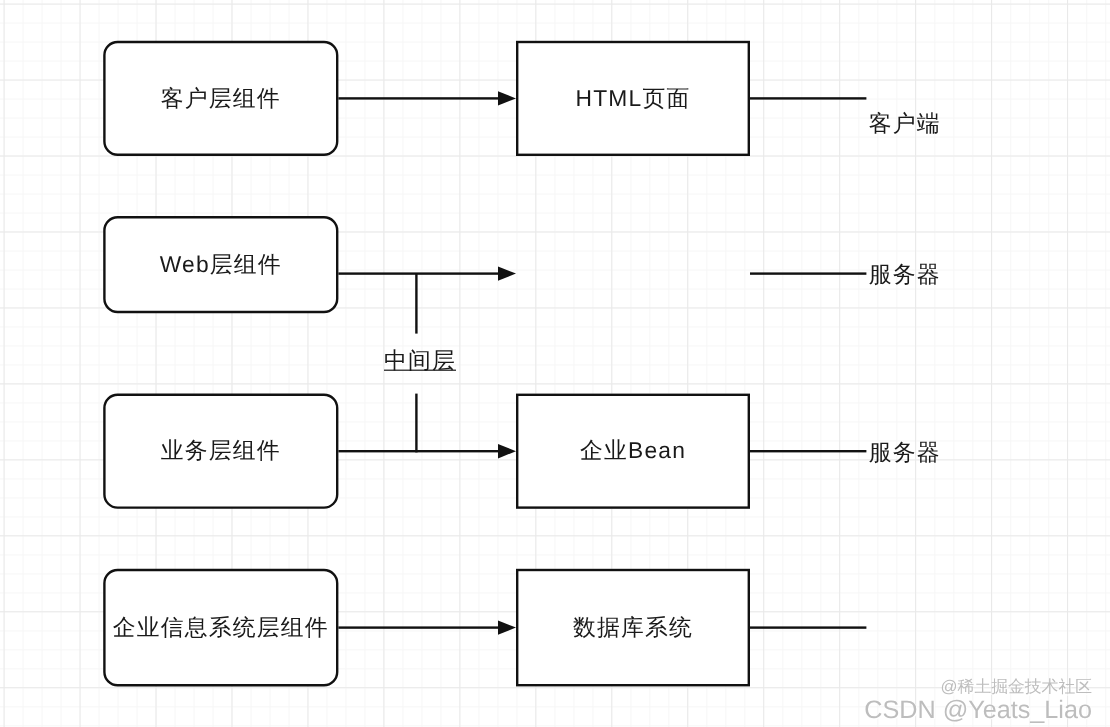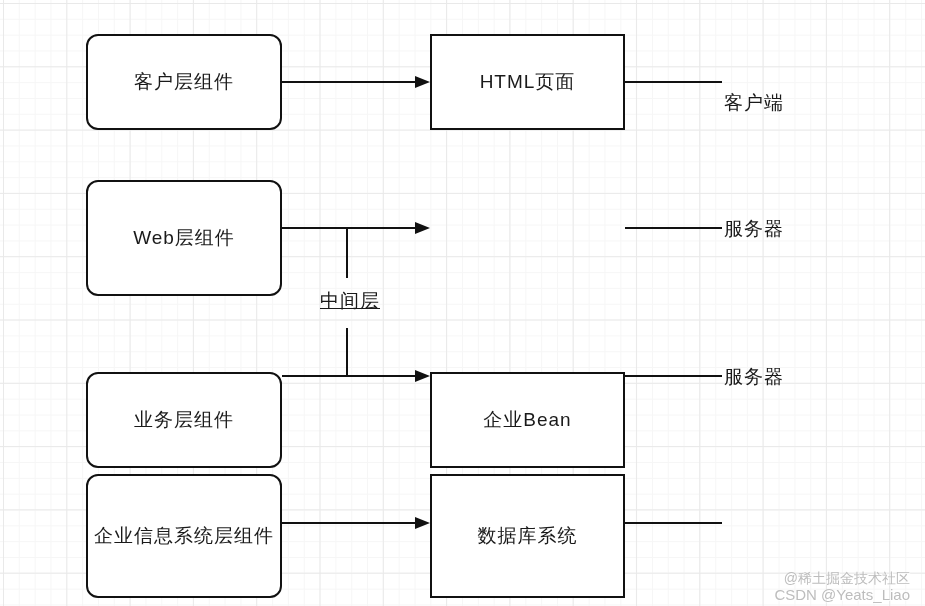--- a/index.html
+++ b/index.html
@@ -30,23 +30,23 @@
     display: flex;
     align-items: center;
     justify-content: center;
     font-size: 19px;
     color: #1a1a1a;
     letter-spacing: 1px;
   }
   .col-left  { left: 86px;  width: 196px; border-radius: 12px; }
   .col-right { left: 430px; width: 195px; }
   .r1 { top: 34px;  height: 96px; }
-  .r2 { top: 180px; height: 116px; }
-  .r3 { top: 328px; height: 96px; margin-top: 44px; }
-  .r4 { top: 474px; height: 124px; }
+  .r2 { top: 180px; height: 81px; }
+  .r3 { top: 328px; height: 96px; }
+  .r4 { top: 474px; height: 98px; }
 
   .hline {
     position: absolute;
     height: 2px;
     background: #111111;
   }
   .vline {
     position: absolute;
     width: 2px;
     background: #111111;
@@ -80,21 +80,21 @@
   .watermark {
     position: absolute;
     right: 15px;
     bottom: 3px;
     text-align: right;
     color: #bdbdbd;
     text-shadow: 1px 1px 0 rgba(255,255,255,0.9);
     line-height: 1.1;
   }
   .watermark .wm1 { font-size: 14px; }
-  .watermark .wm2 { font-size: 15px; }
+  .watermark .wm2 { font-size: 21px; }
 </style>
 </head>
 <body>
 
 <div class="canvas">
 
   <div class="node col-left r1">
     <span>客户层组件</span>
   </div>
   <div class="hline" style="left:282px; top:81px; width:133px;"></div>

